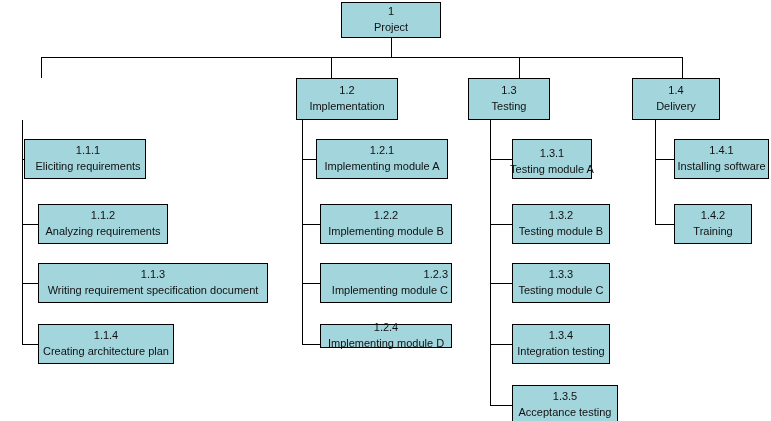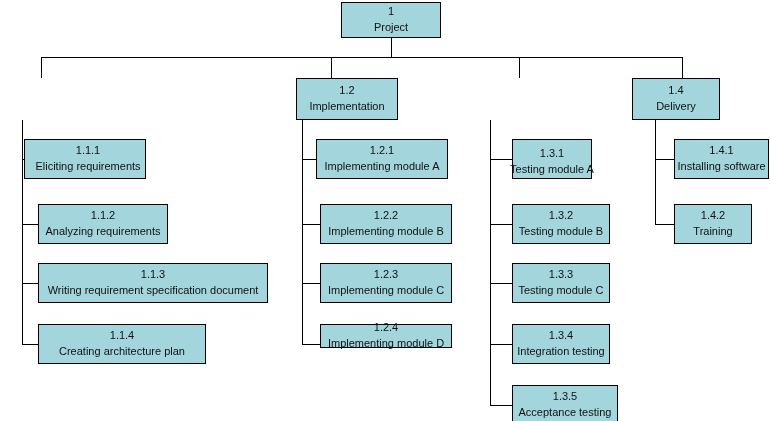--- a/index.html
+++ b/index.html
@@ -85,20 +85,24 @@
     <span class="code">1</span>
     <span class="label">Project</span>
   </div>
 
 
   <div class="node" style="left:280px; top:78px; width:102px; height:42px;margin-left:16px;">
     <span class="code">1.2</span>
     <span class="label">Implementation</span>
   </div>
 
+  <div class="node" style="left:468px; top:78px; width:82px; height:42px;">
+    <span class="code">1.3</span>
+    <span class="label">Testing</span>
+  </div>
 
   <div class="node" style="left:632px; top:78px; width:88px; height:42px;">
     <span class="code">1.4</span>
     <span class="label">Delivery</span>
   </div>
 
   <div class="node" style="left:24px; top:139px; width:122px; height:40px;padding-left:9px;">
     <span class="code">1.1.1</span>
     <span class="label">Eliciting requirements</span>
   </div>
@@ -106,36 +110,36 @@
   <div class="node" style="left:38px; top:204px; width:130px; height:40px;">
     <span class="code">1.1.2</span>
     <span class="label">Analyzing requirements</span>
   </div>
 
   <div class="node" style="left:38px; top:263px; width:230px; height:40px;">
     <span class="code">1.1.3</span>
     <span class="label">Writing requirement specification document</span>
   </div>
 
-  <div class="node" style="left:38px; top:324px; width:168px; height:40px;">
+  <div class="node" style="left:38px; top:324px; width:136px; height:40px;">
     <span class="code">1.1.4</span>
     <span class="label">Creating architecture plan</span>
   </div>
 
   <div class="node" style="left:308px; top:139px; width:132px; height:40px;margin-left:8px;">
     <span class="code">1.2.1</span>
     <span class="label">Implementing module A</span>
   </div>
 
   <div class="node" style="left:320px; top:204px; width:132px; height:40px;">
     <span class="code">1.2.2</span>
     <span class="label">Implementing module B</span>
   </div>
 
-  <div class="node" style="left:320px; top:263px; width:132px; height:40px;">
+  <div class="node" style="left:320px; top:263px; width:132px; height:40px;align-items:flex-end;">
     <span class="code">1.2.3</span>
     <span class="label">Implementing module C</span>
   </div>
 
   <div class="node" style="left:320px; top:324px; width:132px; height:24px;">
     <span class="code">1.2.4</span>
     <span class="label">Implementing module D</span>
   </div>
 
   <div class="node" style="left:512px; top:139px; width:80px; height:40px;justify-content:flex-end;">

